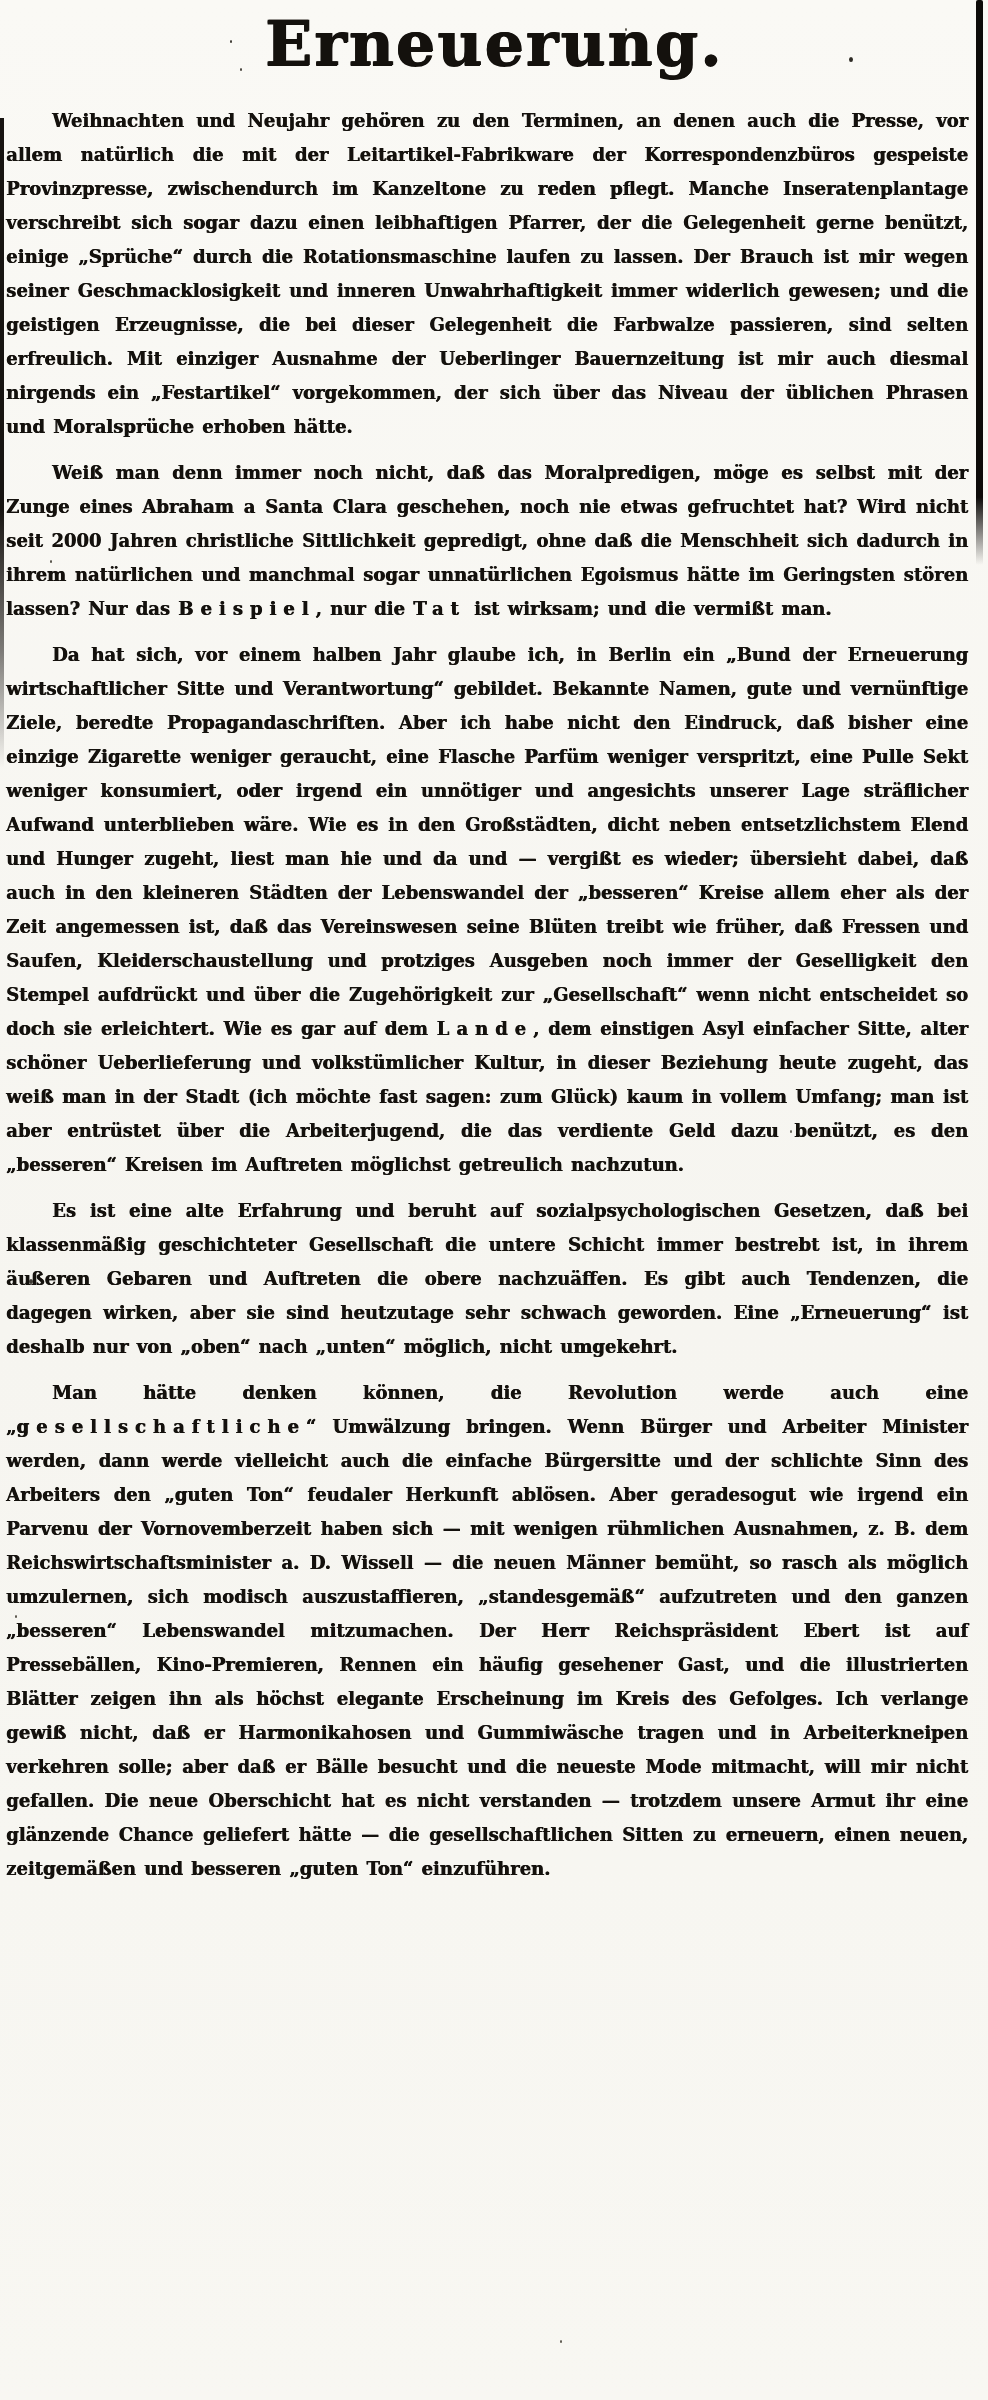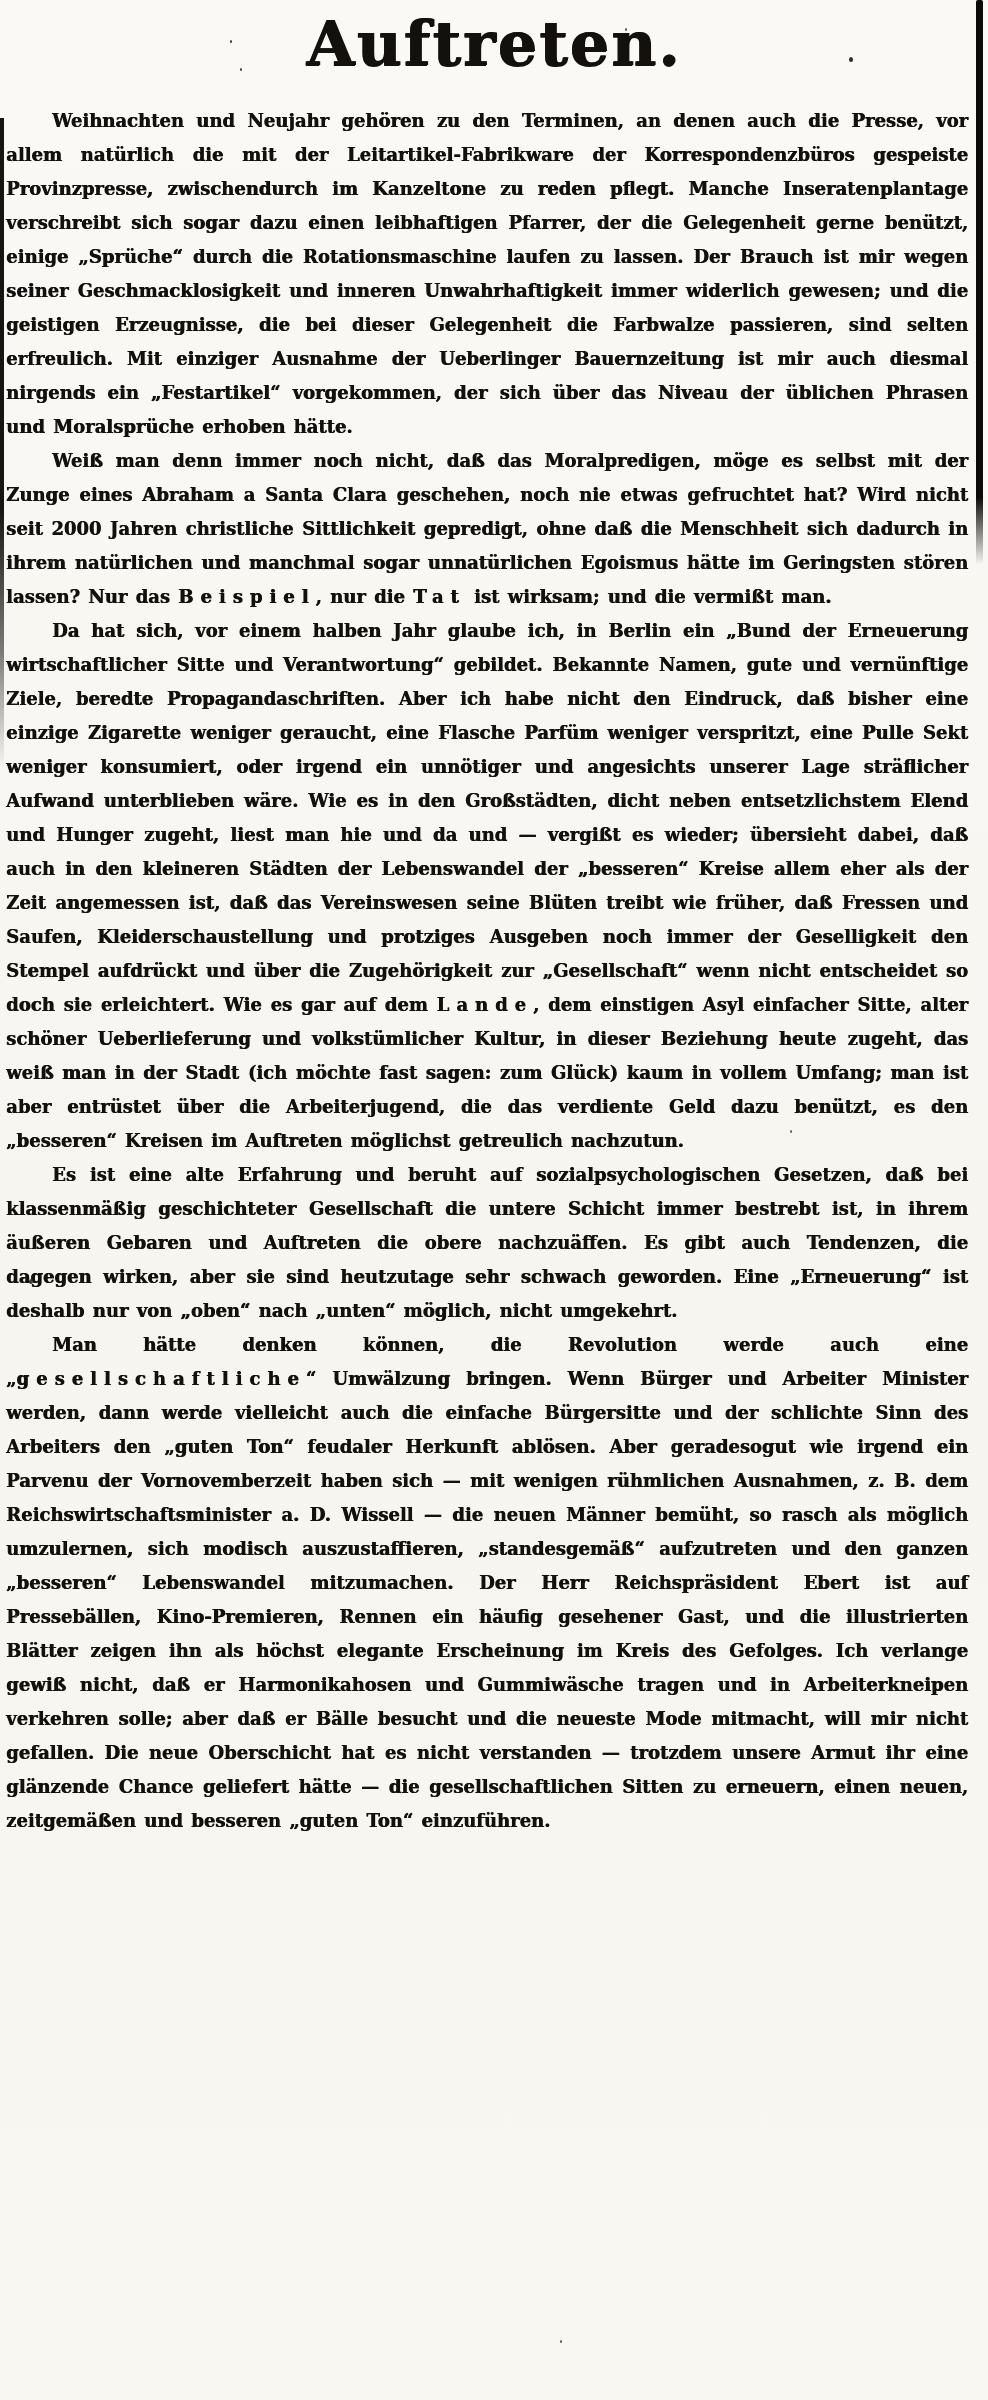--- a/index.html
+++ b/index.html
@@ -28,21 +28,21 @@
   .para {
     margin: 0;
     font-size: 18px;
     line-height: 34px;
     font-weight: bold;
     text-align: justify;
     text-indent: 46px;
     text-shadow: 0.6px 0 0 currentColor;
     word-spacing: 2px;
   }
-  .para + .para { margin-top: 0; }
+  .para + .para { margin-top: 12px; }
   .spaced { letter-spacing: 7px; }
   .rule-right {
     position: absolute;
     top: 0;
     right: 5px;
     width: 7px;
     height: 565px;
     background: linear-gradient(180deg, #0d0b09 0%, #0d0b09 88%, rgba(13,11,9,0) 100%);
     border-radius: 2px;
   }
@@ -75,21 +75,21 @@
   }
 </style>
 </head>
 <body>
 
 <div class="page">
   <div class="rule-right"></div>
   <div class="rule-left"></div>
   <div class="specks"></div>
 
-  <h1 class="title">Auftreten.</h1>
+  <h1 class="title">Erneuerung.</h1>
 
   <div class="body-text">
       <p class="para"><span>Weihnachten und Neujahr gehören zu den Terminen, an denen auch die Presse, vor allem natürlich die mit der Leitartikel-Fabrikware der Korrespondenzbüros gespeiste Provinzpresse, zwischendurch im Kanzeltone zu reden pflegt. Manche Inseratenplantage verschreibt sich sogar dazu einen leibhaftigen Pfarrer, der die Gelegenheit gerne benützt, einige „Sprüche“ durch die Rotationsmaschine laufen zu lassen. Der Brauch ist mir wegen seiner Geschmacklosigkeit und inneren Unwahrhaftigkeit immer widerlich gewesen; und die geistigen Erzeugnisse, die bei dieser Gelegenheit die Farbwalze passieren, sind selten erfreulich. Mit einziger Ausnahme der Ueberlinger Bauernzeitung ist mir auch diesmal nirgends ein „Festartikel“ vorgekommen, der sich über das Niveau der üblichen Phrasen und Moralsprüche erhoben hätte.</span></p>
       <p class="para"><span>Weiß man denn immer noch nicht, daß das Moralpredigen, möge es selbst mit der Zunge eines Abraham a Santa Clara geschehen, noch nie etwas gefruchtet hat? Wird nicht seit 2000 Jahren christliche Sittlichkeit gepredigt, ohne daß die Menschheit sich dadurch in ihrem natürlichen und manchmal sogar unnatürlichen Egoismus hätte im Geringsten stören lassen? Nur das </span><span class="spaced">Beispiel</span><span>, nur die </span><span class="spaced">Tat</span><span> ist wirksam; und die vermißt man.</span></p>
       <p class="para"><span>Da hat sich, vor einem halben Jahr glaube ich, in Berlin ein „Bund der Erneuerung wirtschaftlicher Sitte und Verantwortung“ gebildet. Bekannte Namen, gute und vernünftige Ziele, beredte Propagandaschriften. Aber ich habe nicht den Eindruck, daß bisher eine einzige Zigarette weniger geraucht, eine Flasche Parfüm weniger verspritzt, eine Pulle Sekt weniger konsumiert, oder irgend ein unnötiger und angesichts unserer Lage sträflicher Aufwand unterblieben wäre. Wie es in den Großstädten, dicht neben entsetzlichstem Elend und Hunger zugeht, liest man hie und da und — vergißt es wieder; übersieht dabei, daß auch in den kleineren Städten der Lebenswandel der „besseren“ Kreise allem eher als der Zeit angemessen ist, daß das Vereinswesen seine Blüten treibt wie früher, daß Fressen und Saufen, Kleiderschaustellung und protziges Ausgeben noch immer der Geselligkeit den Stempel aufdrückt und über die Zugehörigkeit zur „Gesellschaft“ wenn nicht entscheidet so doch sie erleichtert. Wie es gar auf dem </span><span class="spaced">Lande</span><span>, dem einstigen Asyl einfacher Sitte, alter schöner Ueberlieferung und volkstümlicher Kultur, in dieser Beziehung heute zugeht, das weiß man in der Stadt (ich möchte fast sagen: zum Glück) kaum in vollem Umfang; man ist aber entrüstet über die Arbeiterjugend, die das verdiente Geld dazu benützt, es den „besseren“ Kreisen im Auftreten möglichst getreulich nachzutun.</span></p>
       <p class="para"><span>Es ist eine alte Erfahrung und beruht auf sozialpsychologischen Gesetzen, daß bei klassenmäßig geschichteter Gesellschaft die untere Schicht immer bestrebt ist, in ihrem äußeren Gebaren und Auftreten die obere nachzuäffen. Es gibt auch Tendenzen, die dagegen wirken, aber sie sind heutzutage sehr schwach geworden. Eine „Erneuerung“ ist deshalb nur von „oben“ nach „unten“ möglich, nicht umgekehrt.</span></p>
       <p class="para"><span>Man hätte denken können, die Revolution werde auch eine „</span><span class="spaced">gesellschaftliche</span><span>“ Umwälzung bringen. Wenn Bürger und Arbeiter Minister werden, dann werde vielleicht auch die einfache Bürgersitte und der schlichte Sinn des Arbeiters den „guten Ton“ feudaler Herkunft ablösen. Aber geradesogut wie irgend ein Parvenu der Vornovemberzeit haben sich — mit wenigen rühmlichen Ausnahmen, z. B. dem Reichswirtschaftsminister a. D. Wissell — die neuen Männer bemüht, so rasch als möglich umzulernen, sich modisch auszustaffieren, „standesgemäß“ aufzutreten und den ganzen „besseren“ Lebenswandel mitzumachen. Der Herr Reichspräsident Ebert ist auf Pressebällen, Kino-Premieren, Rennen ein häufig gesehener Gast, und die illustrierten Blätter zeigen ihn als höchst elegante Erscheinung im Kreis des Gefolges. Ich verlange gewiß nicht, daß er Harmonikahosen und Gummiwäsche tragen und in Arbeiterkneipen verkehren solle; aber daß er Bälle besucht und die neueste Mode mitmacht, will mir nicht gefallen. Die neue Oberschicht hat es nicht verstanden — trotzdem unsere Armut ihr eine glänzende Chance geliefert hätte — die gesellschaftlichen Sitten zu erneuern, einen neuen, zeitgemäßen und besseren „guten Ton“ einzuführen.</span></p>
     </div>
 
 </div>

